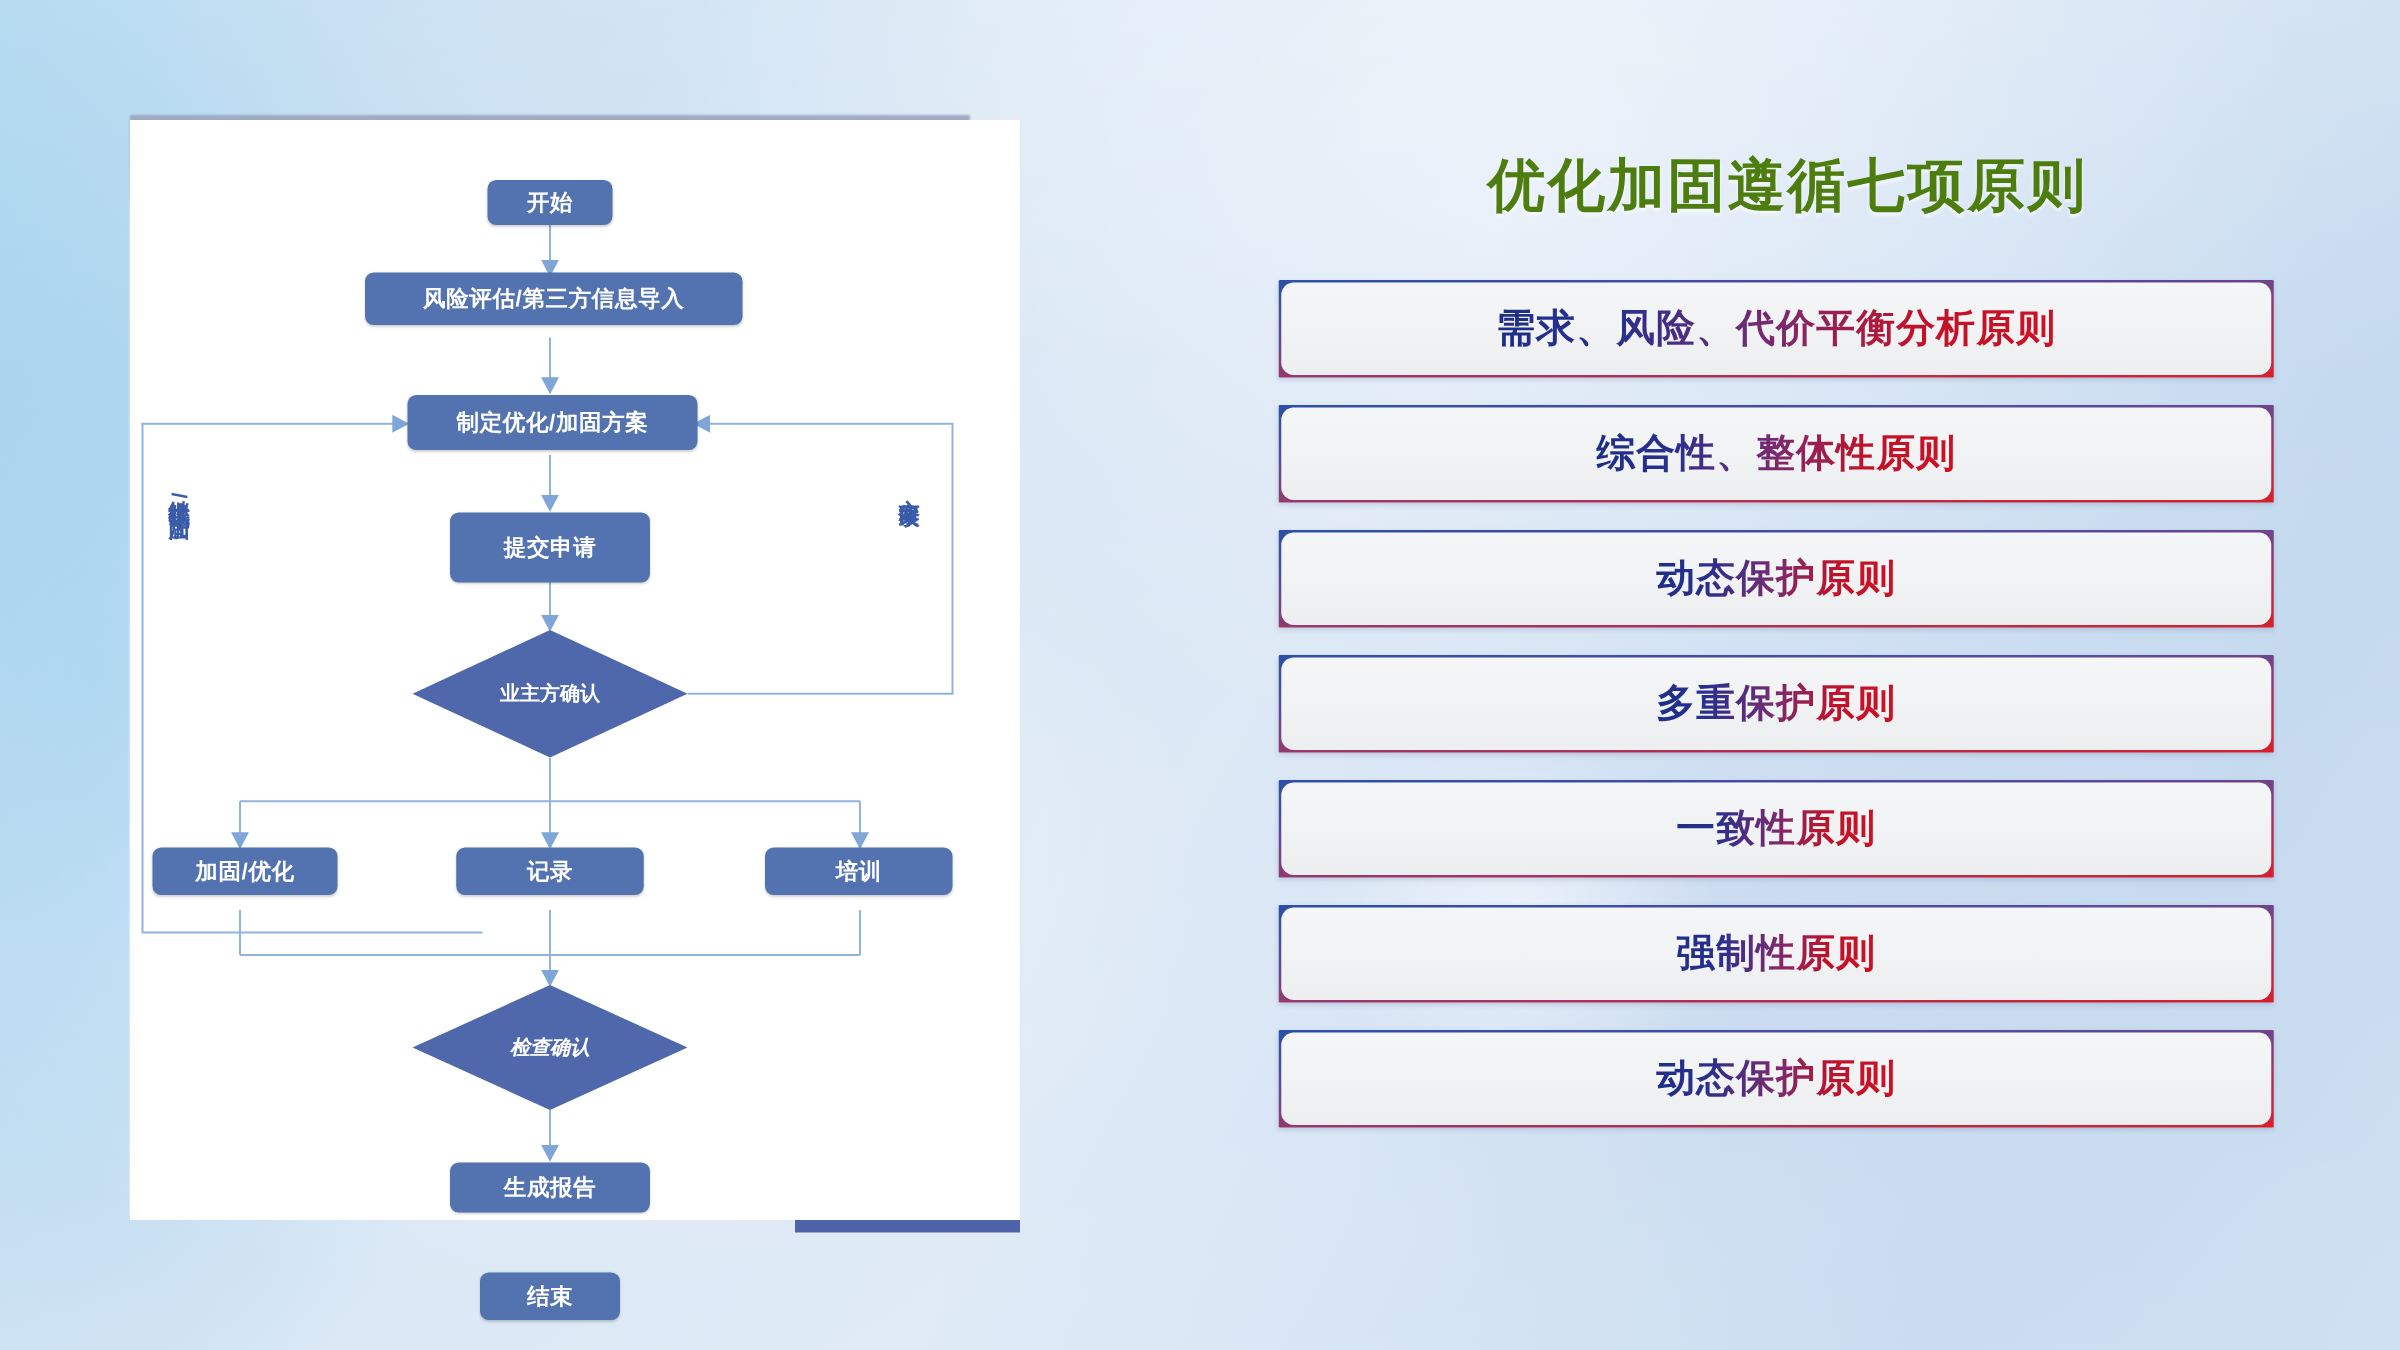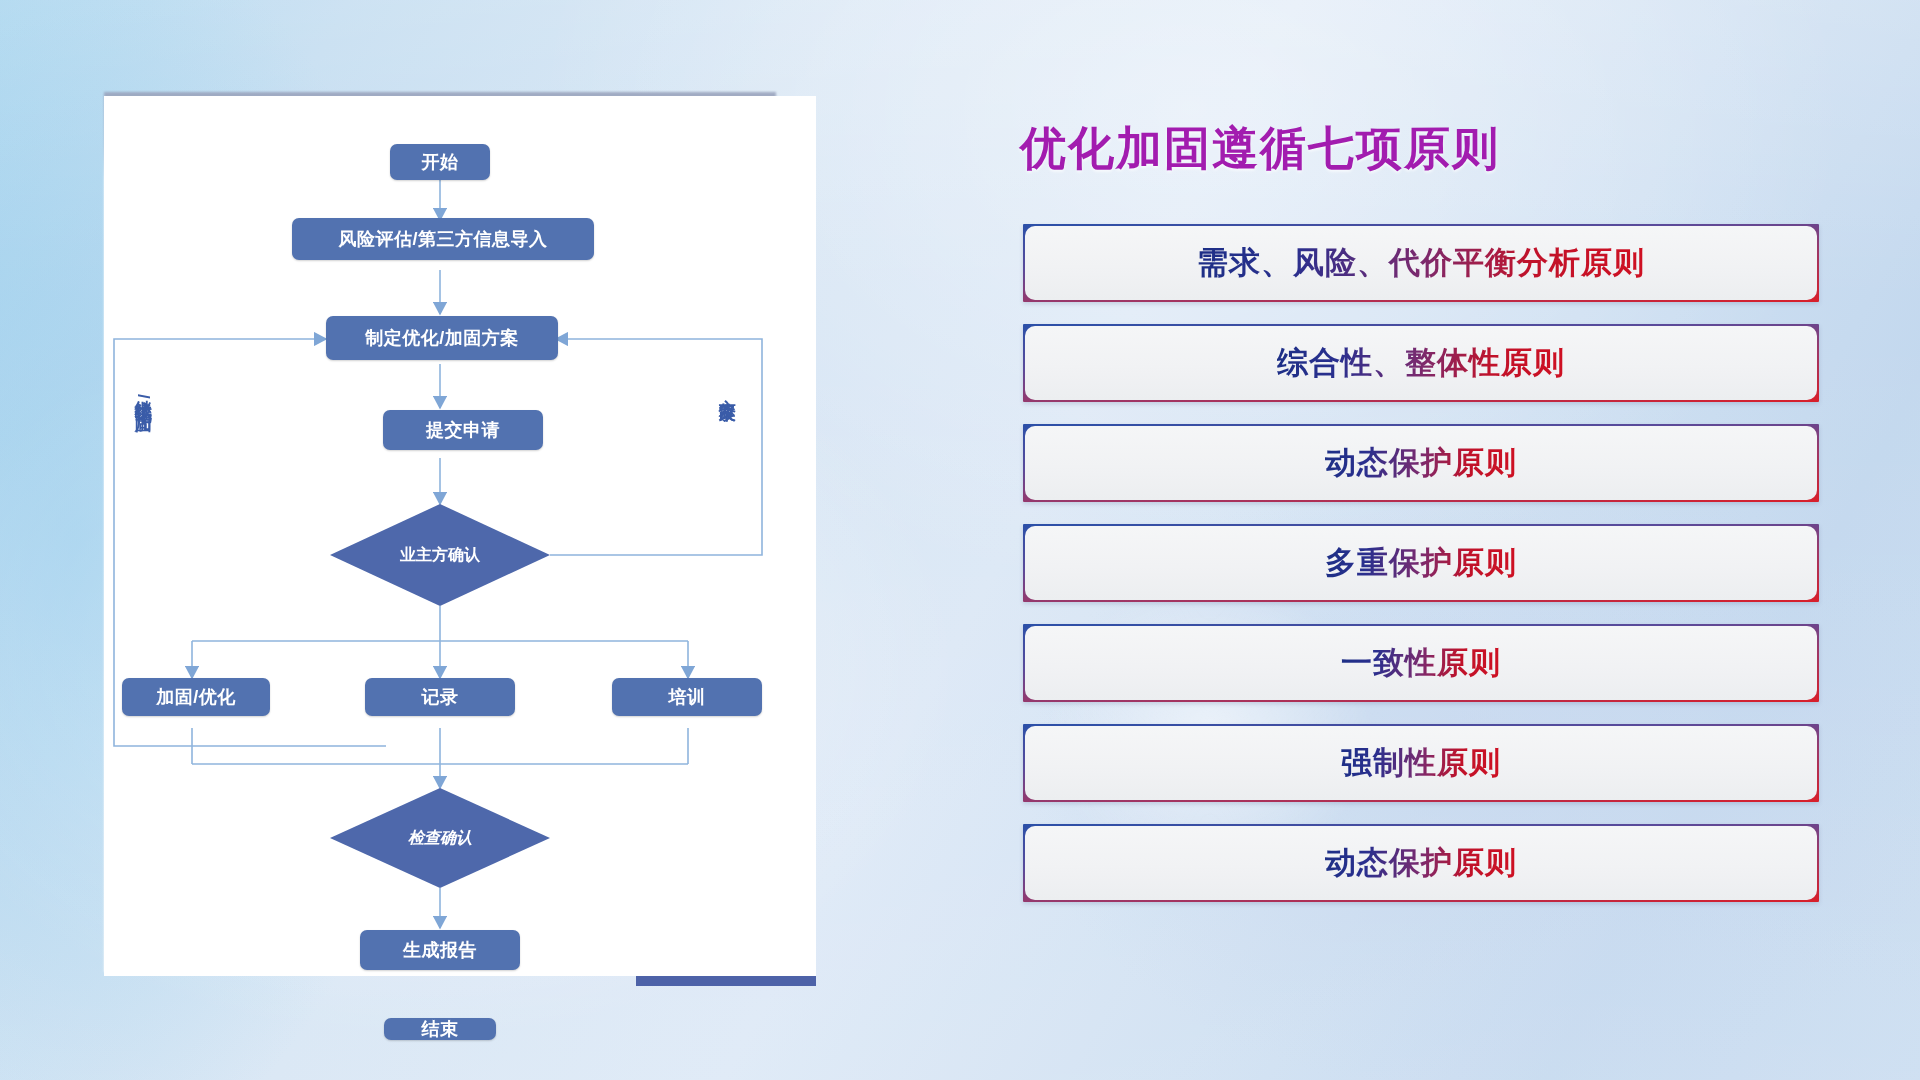--- a/index.html
+++ b/index.html
@@ -48,22 +48,22 @@
   .diamond .dshape{position:absolute;inset:0;background:#4e68ab;
       clip-path:polygon(50% 0,100% 50%,50% 100%,0 50%);}
   .diamond span{position:relative;z-index:2;}
 
   .vlabel{position:absolute;color:#3a5ca8;font-size:17px;font-weight:bold;
       writing-mode:vertical-rl;text-orientation:upright;letter-spacing:2px;line-height:1.05;}
   .vlabel.slash{text-orientation:mixed;}
 
   
   .panel{position:absolute;left:1020px;top:96px;width:820px;height:900px;}
-  .panel-title{position:absolute;left:0;top:22px;width:820px;text-align:left;
-      font-size:46px;font-weight:bold;color:#a21caf;letter-spacing:2px;
+  .panel-title{position:absolute;left:0;top:22px;width:820px;text-align:center;
+      font-size:46px;font-weight:bold;color:#4d7c0f;letter-spacing:2px;
       text-shadow:0 2px 3px rgba(255,255,255,.7);}
 
   .plist{position:absolute;left:3px;top:128px;width:796px;}
   .pitem{position:relative;height:74px;margin-bottom:22px;
       border-radius:1px;padding:2px;
       background:linear-gradient(176deg,#2b50a8 0%,#5a4a9a 34%,#9e3666 62%,#d81f2a 100%);
       box-shadow:0 2px 4px rgba(60,80,130,.18);}
   .pitem-inner{position:absolute;inset:2px;border-radius:10px;
       background:linear-gradient(180deg,#f5f6f7 0%,#f1f2f4 55%,#eceef0 100%);
       display:flex;align-items:center;justify-content:center;}
@@ -126,21 +126,21 @@
     </div>
 
     <div class="node md" style="left:188px;top:122px;width:302px;height:42px;">
       <span>风险评估/第三方信息导入</span>
     </div>
 
     <div class="node md" style="left:222px;top:220px;width:232px;height:44px;">
       <span>制定优化/加固方案</span>
     </div>
 
-    <div class="node md" style="left:256px;top:314px;width:160px;height:40px;margin-left:23px;">
+    <div class="node md" style="left:256px;top:314px;width:160px;height:56px;">
       <span>提交申请</span>
     </div>
 
     <div class="diamond" style="left:226px;top:408px;width:220px;height:102px;">
       <div class="dshape"></div>
       <span>业主方确认</span>
     </div>
 
     <div class="node sm" style="left:18px;top:582px;width:148px;height:38px;">
       <span>加固/优化</span>
@@ -156,21 +156,21 @@
 
     <div class="diamond" style="left:226px;top:692px;width:220px;height:100px;font-style:italic;">
       <div class="dshape"></div>
       <span>检查确认</span>
     </div>
 
     <div class="node md" style="left:256px;top:834px;width:160px;height:40px;">
       <span>生成报告</span>
     </div>
 
-    <div class="node md" style="left:280px;top:922px;width:112px;height:22px;">
+    <div class="node md" style="left:280px;top:922px;width:112px;height:38px;">
       <span>结束</span>
     </div>
 
     <div class="vlabel slash" style="left:30px;top:290px;height:150px;">继续优化/加固</div>
 
     <div class="vlabel" style="left:614px;top:290px;height:116px;">方案修改</div>
   </div>
 </div>
 
 <div class="panel">

